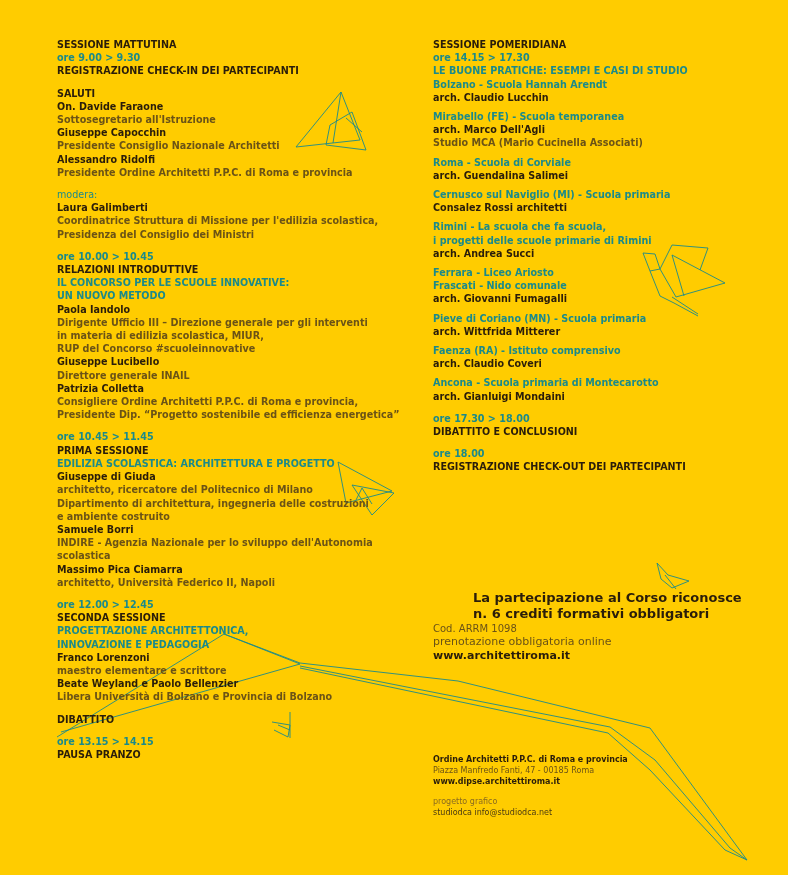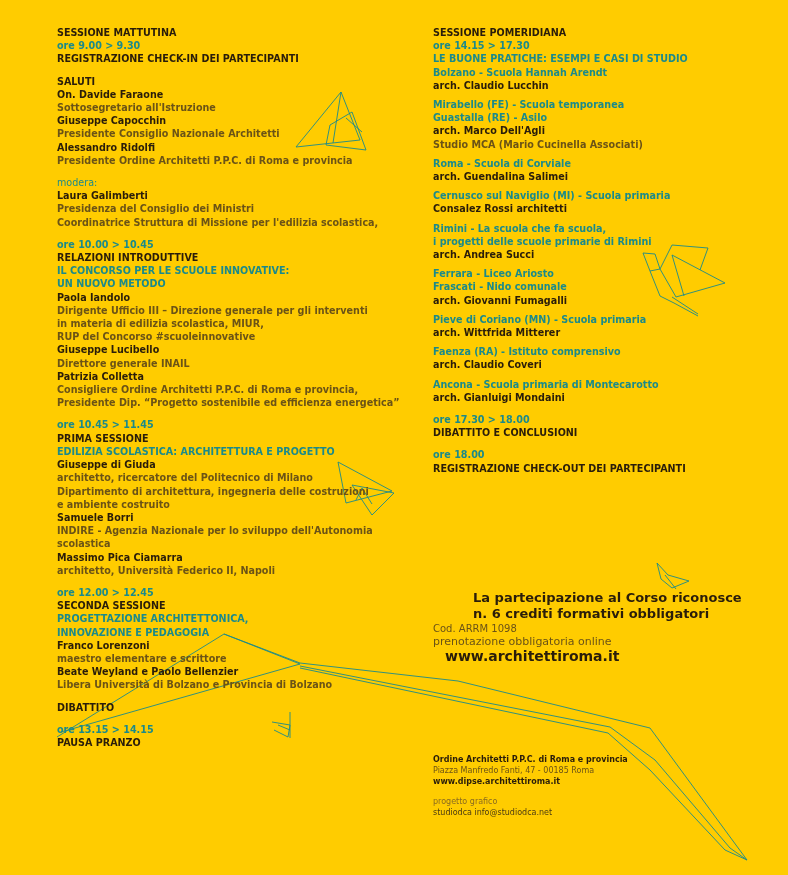--- a/index.html
+++ b/index.html
@@ -3,35 +3,35 @@
 <meta charset="utf-8">
 <style>
   html, body { margin: 0; padding: 0; }
   body {
     width: 788px; height: 875px; overflow: hidden;
     background: #ffcc00;
     font-family: "DejaVu Sans", sans-serif;
     position: relative;
     color: #3a2a10;
   }
-  .col { position: absolute; top: 26px; font-size: 9.6px; line-height: 13.2px; }
+  .col { position: absolute; top: 38px; font-size: 9.6px; line-height: 13.2px; }
   .col-left { left: 57px; width: 350px; }
   .col-right { left: 433px; width: 340px; }
   .h { font-weight: bold; color: #2a1d0a; text-transform: none; }
   .time { color: #1b8a8a; font-weight: bold; }
   .teal { color: #1b8a8a; font-weight: bold; }
   .name { font-weight: bold; color: #2a1d0a; }
   .role { color: #6b5316; font-weight: bold; }
   .gap { height: 9px; }
   .gap-s { height: 6px; }
   .credits { position: absolute; left: 433px; top: 590px; width: 340px; }
   .credits .big { font-size: 13px; font-weight: bold; color: #2a1d0a; line-height: 16px; margin-left: 40px; }
   .credits .cod { font-size: 10px; color: #6b5316; line-height: 13px; }
   .credits .pre { font-size: 11px; color: #6b5316; line-height: 14px; margin-top: 0; }
-  .credits .url { font-size: 14px; font-weight: bold; color: #2a1d0a; line-height: 14px; margin-left: 12px; }
+  .credits .url { font-size: 11px; font-weight: bold; color: #2a1d0a; line-height: 14px; }
   .footer { position: absolute; left: 433px; top: 754px; width: 250px; font-size: 8px; line-height: 11px; }
   .footer .org { font-weight: bold; color: #2a1d0a; }
   .footer .addr { color: #6b5316; }
   .footer .web { font-weight: bold; color: #2a1d0a; }
   .footer .pg { color: #8a6b20; margin-top: 9px; }
   .footer .studio { color: #4a3a12; }
   svg.deco { position: absolute; left: 0; top: 0; pointer-events: none; }
 </style>
 </head>
 <body>
@@ -89,22 +89,22 @@
   <div class="name">On. Davide Faraone</div>
   <div class="role">Sottosegretario all'Istruzione</div>
   <div class="name">Giuseppe Capocchin</div>
   <div class="role">Presidente Consiglio Nazionale Architetti</div>
   <div class="name">Alessandro Ridolfi</div>
   <div class="role">Presidente Ordine Architetti P.P.C. di Roma e provincia</div>
   <div class="gap"></div>
 
   <div class="teal" style="font-weight:normal">modera:</div>
   <div class="name">Laura Galimberti</div>
+  <div class="role">Coordinatrice Struttura di Missione per l'edilizia scolastica,</div>
   <div class="role">Presidenza del Consiglio dei Ministri</div>
-  <div class="role">Coordinatrice Struttura di Missione per l'edilizia scolastica,</div>
   <div class="gap"></div>
 
   <div class="time">ore 10.00 &gt; 10.45</div>
   <div class="h">RELAZIONI INTRODUTTIVE</div>
   <div class="teal">IL CONCORSO PER LE SCUOLE INNOVATIVE:</div>
   <div class="teal">UN NUOVO METODO</div>
   <div class="name">Paola Iandolo</div>
   <div class="role">Dirigente Ufficio III – Direzione generale per gli interventi</div>
   <div class="role">in materia di edilizia scolastica, MIUR,</div>
   <div class="role">RUP del Concorso #scuoleinnovative</div>
@@ -150,21 +150,20 @@
   <div class="time">ore 14.15 &gt; 17.30</div>
   <div class="teal">LE BUONE PRATICHE: ESEMPI E CASI DI STUDIO</div>
 
   <div>
     <div class="teal">Bolzano - Scuola Hannah Arendt</div>
     <div class="name">arch. Claudio Lucchin</div>
   </div>
   <div class="gap-s"></div>
   <div>
     <div class="teal">Mirabello (FE) - Scuola temporanea</div>
-    <div class="teal">Guastalla (RE) - Asilo</div>
     <div class="name">arch. Marco Dell'Agli</div>
     <div class="role">Studio MCA (Mario Cucinella Associati)</div>
   </div>
   <div class="gap-s"></div>
   <div>
     <div class="teal">Roma - Scuola di Corviale</div>
     <div class="name">arch. Guendalina Salimei</div>
   </div>
   <div class="gap-s"></div>
   <div>

